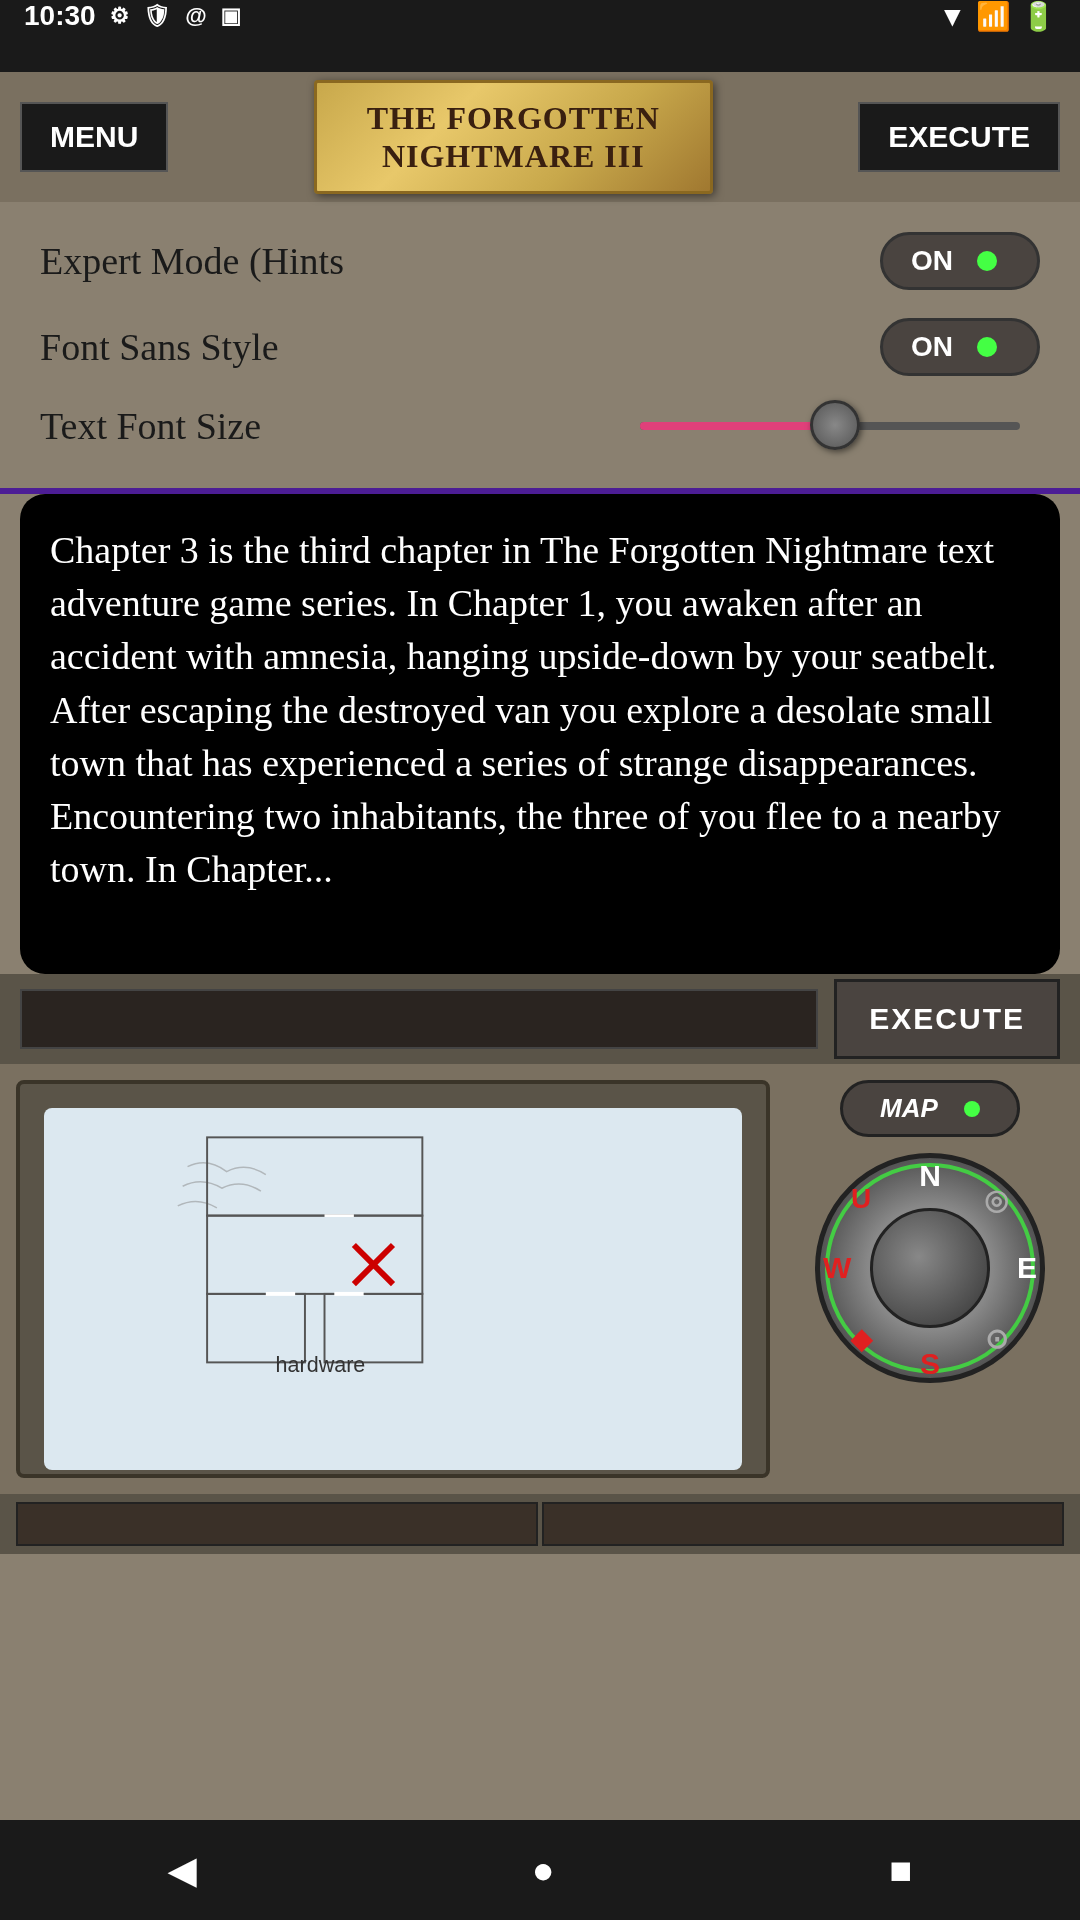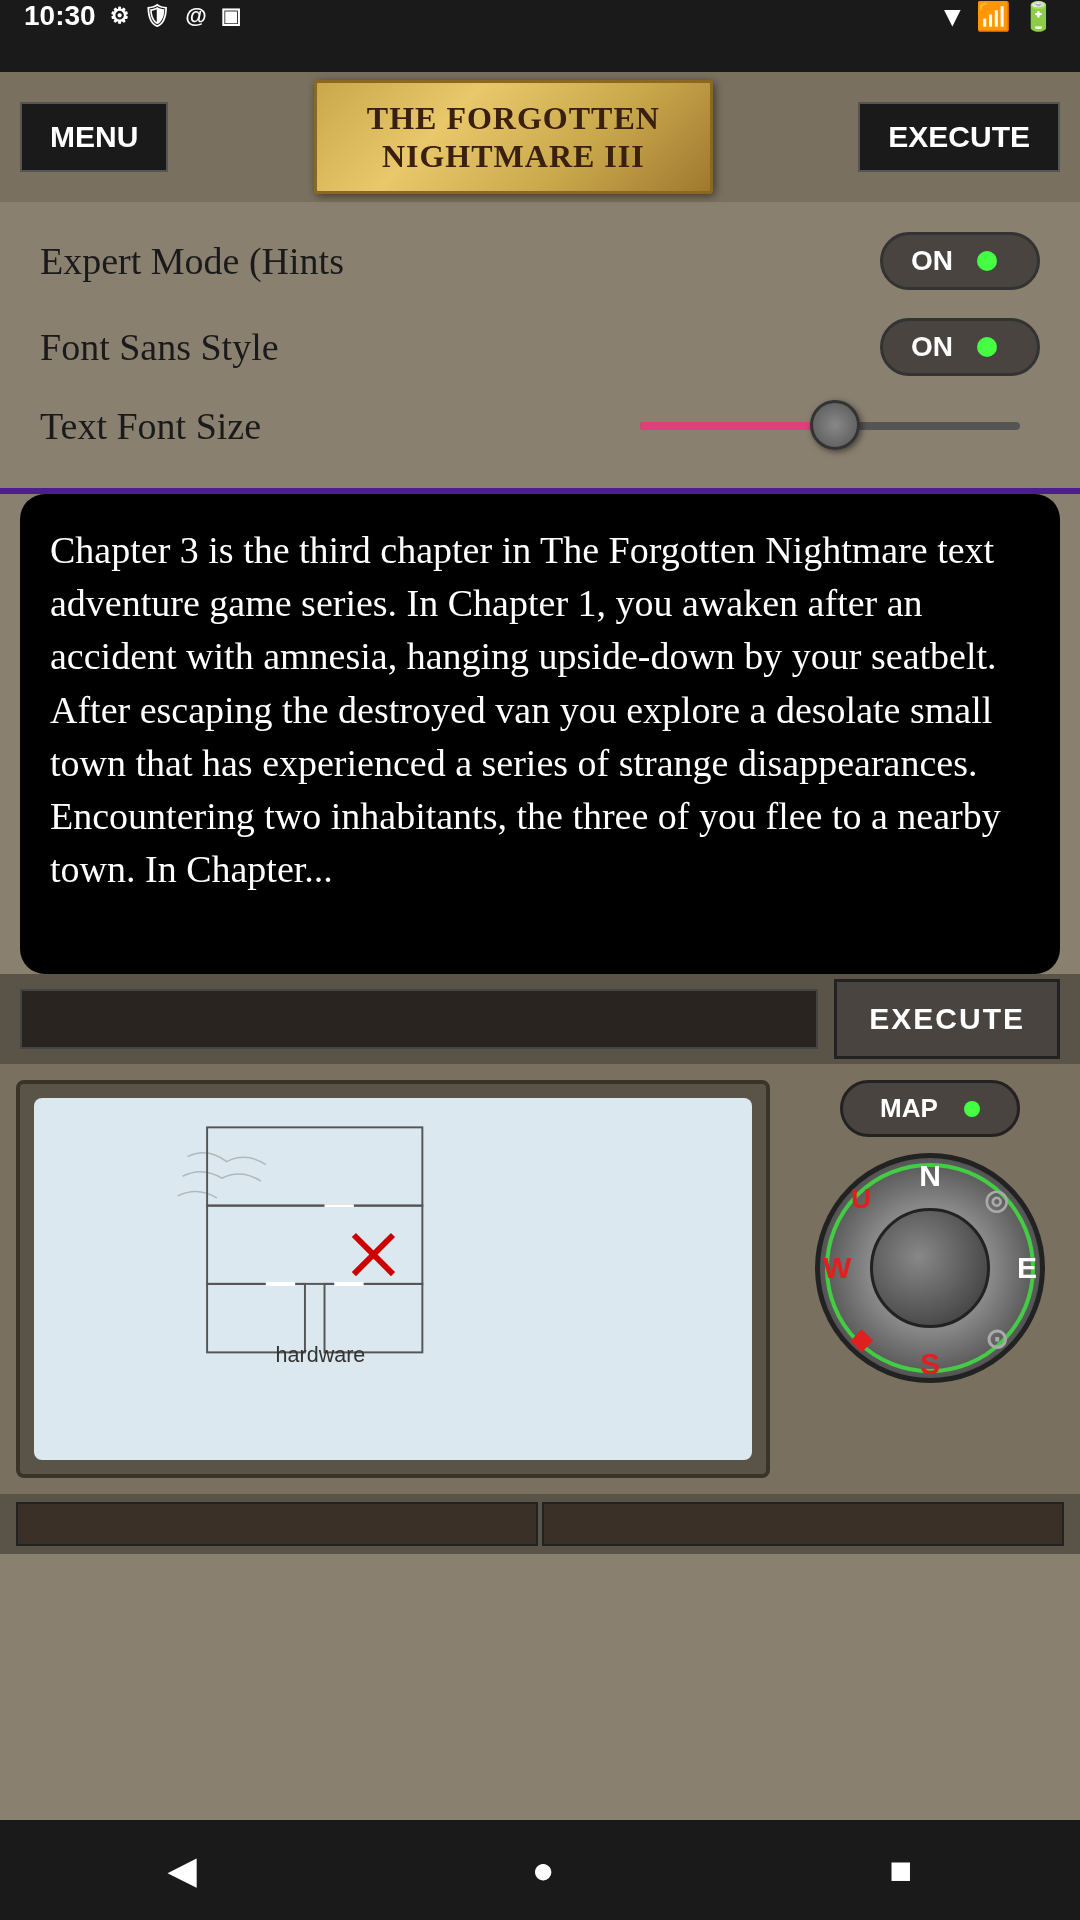--- a/index.html
+++ b/index.html
@@ -212,21 +212,21 @@
       background: #5a5448;
       margin: 16px 10px 16px 16px;
       border: 4px solid #3a3428;
       border-radius: 8px;
       overflow: hidden;
       position: relative;
     }
 
     .map-inner {
       background: #dce8f0;
-      margin: 14px;
+      margin: 24px;
       border-radius: 8px;
       height: calc(100% - 28px);
       overflow: hidden;
       position: relative;
     }
 
     
     .map-svg {
       width: 100%;
       height: 100%;
@@ -249,20 +249,21 @@
       color: white;
       font-size: 26px;
       font-weight: bold;
       padding: 10px 28px;
       display: flex;
       align-items: center;
       gap: 26px;
       cursor: pointer;
       width: 180px;
       justify-content: center;
+      font-style: italic;
     }
     .map-dot {
       width: 16px;
       height: 16px;
       border-radius: 50%;
       background: #44ff44;
     }
 
     
     .compass-container {

